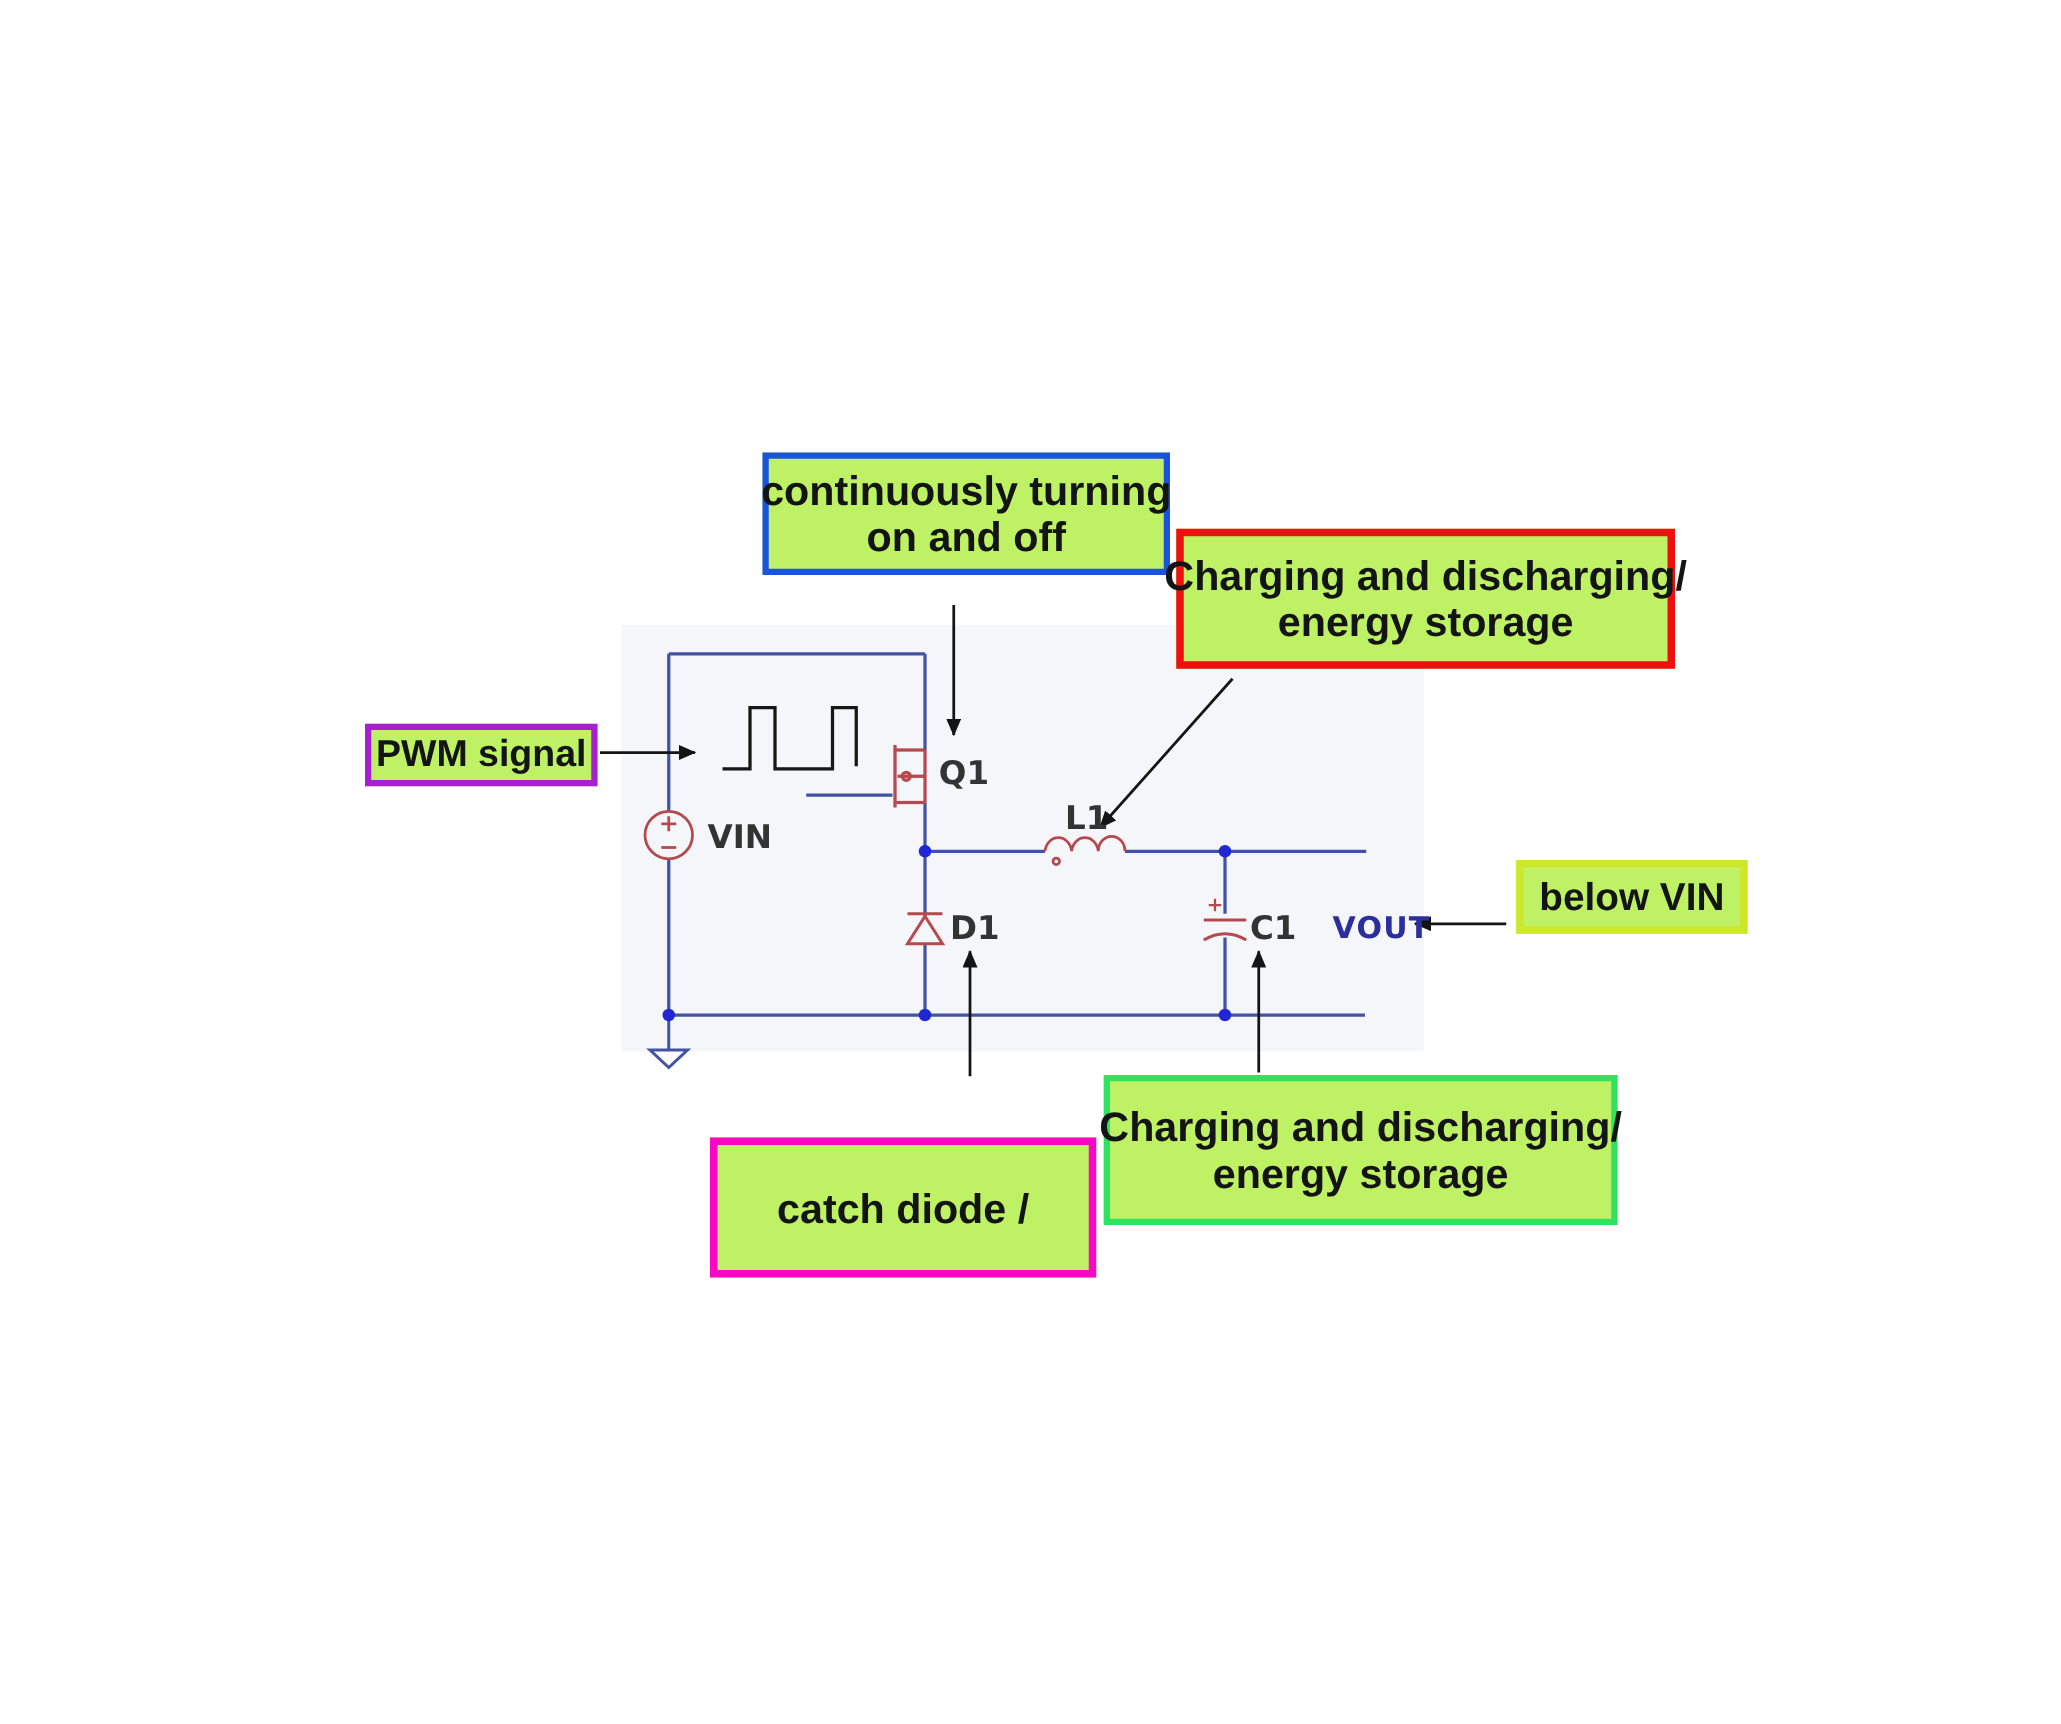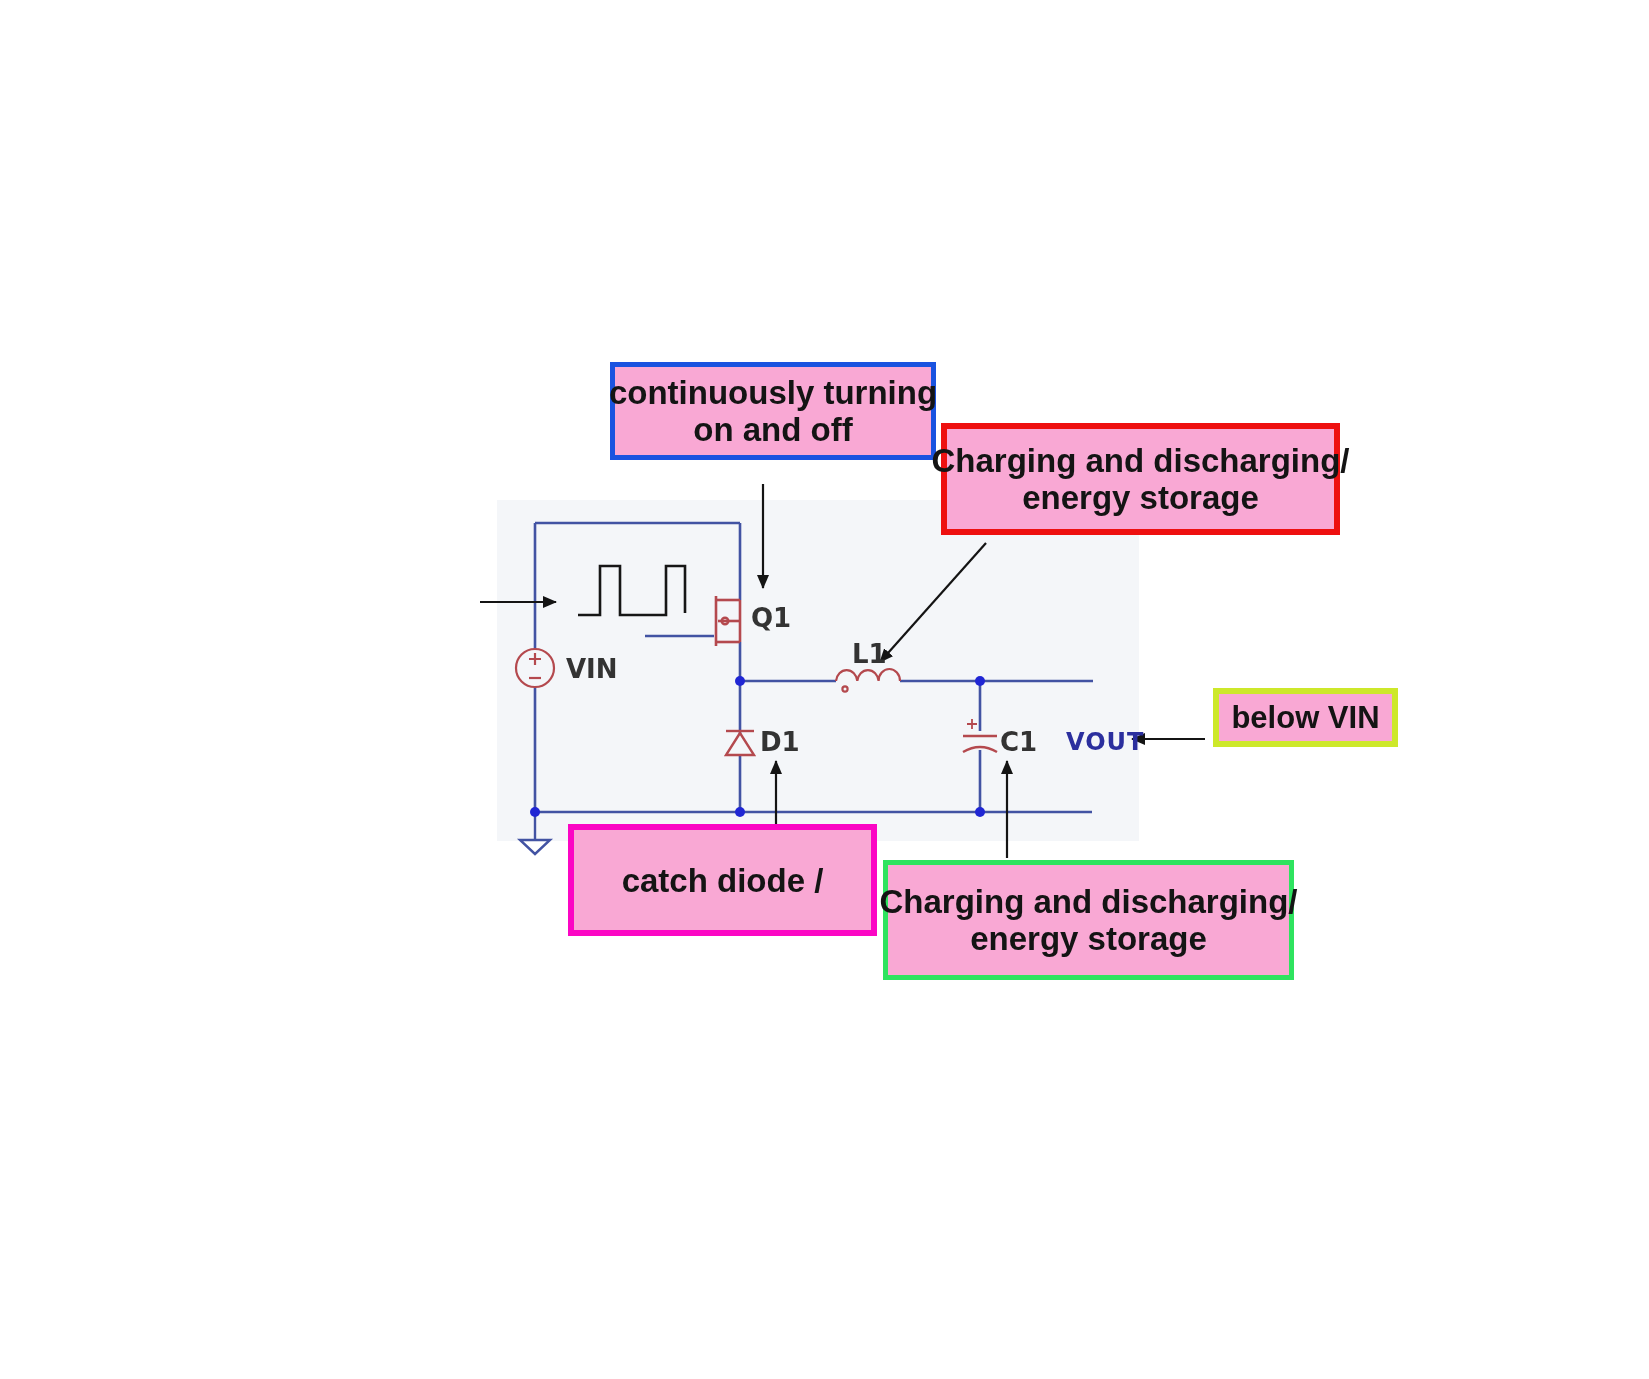--- a/index.html
+++ b/index.html
@@ -1,27 +1,27 @@
 <!DOCTYPE html>
 <html><head>
 <meta charset="utf-8">
 <style>
   html,body{margin:0;padding:0;background:#ffffff;}
   .stage{position:relative;width:1649px;height:1379px;background:#ffffff;overflow:hidden;
          font-family:"Liberation Sans",sans-serif;}
-  .callout{position:absolute;box-sizing:border-box;background:#f9a8d4;color:#141414;
+  .callout{position:absolute;box-sizing:border-box;background:#bef264;color:#141414;
            display:flex;flex-direction:column;align-items:center;justify-content:center;
            text-align:center;font-weight:bold;line-height:1;}
   .callout .ln{white-space:nowrap;}
   .two-line .ln + .ln{margin-top:4px;}
   .box-switching{left:610px;top:362px;width:326px;height:98px;border:5px solid #1a53e0;font-size:33px;}
   .box-inductor {left:941px;top:423px;width:399px;height:112px;border:6px solid #ee1010;font-size:33px;}
   .box-pwm      {left:292px;top:579px;width:186px;height:50px;border:5px solid #a620cf;font-size:30px;}
   .box-output   {left:1213px;top:688px;width:185px;height:59px;border:6px solid #cde82a;font-size:31px;}
-  .box-diode    {left:568px;top:824px;width:309px;height:112px;border:6px solid #fb06c4;font-size:33px;}
+  .box-diode    {left:568px;top:910px;width:309px;height:112px;border:6px solid #fb06c4;font-size:33px;}
   .box-capacitor{left:883px;top:860px;width:411px;height:120px;border:5px solid #2ee35f;font-size:33px;}
   svg.schematic{position:absolute;left:0;top:0;}
   .cmp-label{font-family:"DejaVu Sans",sans-serif;font-weight:bold;font-size:26px;fill:#333333;}
   .vout-label{font-family:"DejaVu Sans",sans-serif;font-weight:bold;font-size:24px;fill:#2b2f9e;letter-spacing:1px;}
 </style>
 </head>
 <body>
 
 <div class="stage">
 
@@ -114,20 +114,23 @@
   <div class="callout two-line box-switching">
     <span class="ln">continuously turning</span>
     <span class="ln">on and off</span>
   </div>
 
   <div class="callout two-line box-inductor">
     <span class="ln">Charging and discharging/</span>
     <span class="ln">energy storage</span>
   </div>
 
+  <div class="callout box-pwm">
+    <span class="ln">PWM signal</span>
+  </div>
 
   <div class="callout box-output">
     <span class="ln">below VIN</span>
   </div>
 
   <div class="callout two-line box-diode">
     <span class="ln">catch diode /</span>
   </div>
 
   <div class="callout two-line box-capacitor">

